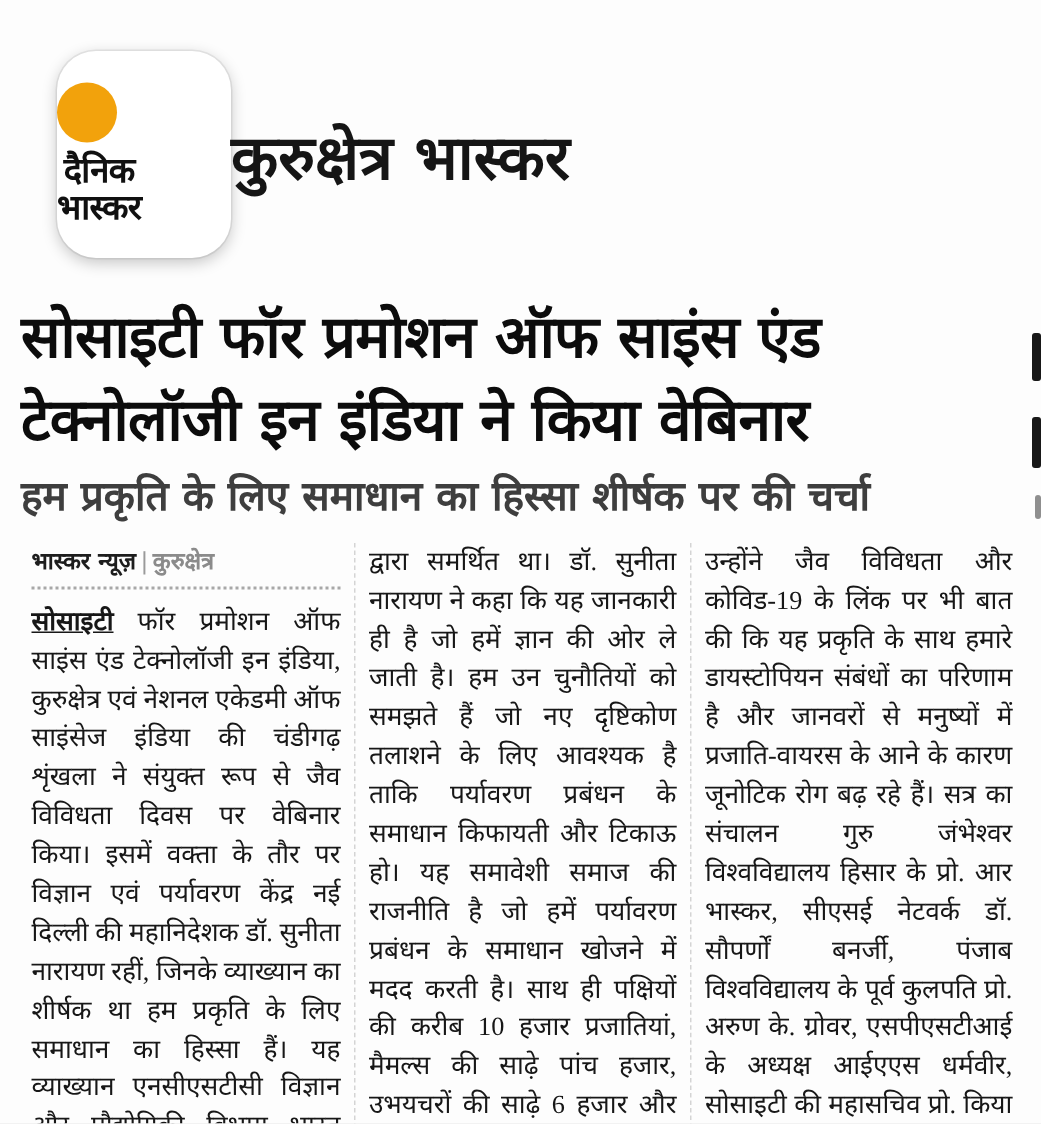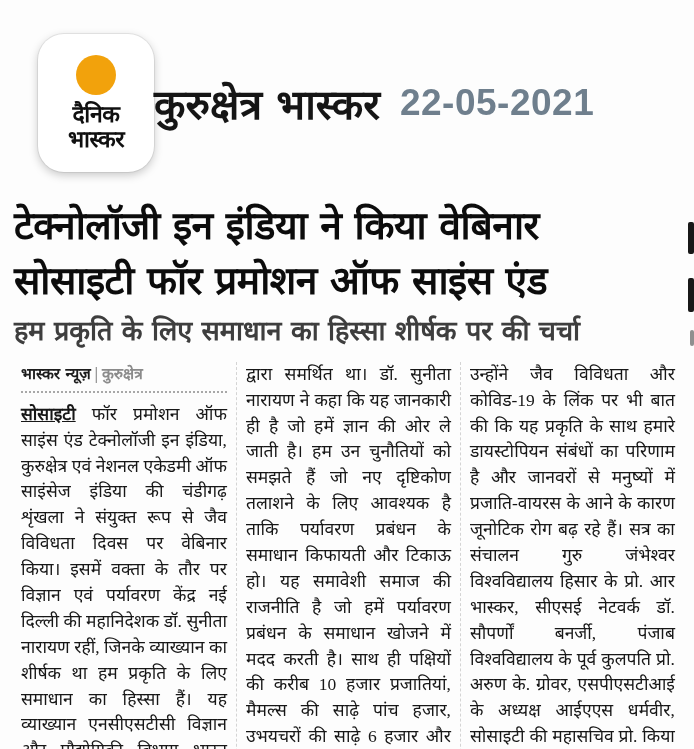--- a/index.html
+++ b/index.html
@@ -5,21 +5,21 @@
   html,body{margin:0;padding:0;background:#e9e9e9;}
   .page{
     width:694px;height:749px;background:#fdfdfd;position:relative;overflow:hidden;
     font-family:"Liberation Serif", serif;color:#161616;box-sizing:border-box;
   }
   
   .header{display:flex;align-items:center;padding:34px 24px 0 38px;}
   .logo-tile{
     width:116px;height:138px;background:#ffffff;border-radius:26px;flex:0 0 auto;
     box-shadow:0 3px 10px rgba(0,0,0,.22), 0 0 0 1px #ececec;
-    display:flex;flex-direction:column;align-items:center;justify-content:center;
+    display:flex;flex-direction:column;align-items:flex-start;justify-content:center;
   }
   .logo-sun{width:40px;height:40px;border-radius:50%;margin-bottom:7px;}
   .logo-text{
     font-family:"DejaVu Sans", sans-serif;font-weight:bold;color:#101010;
     font-size:23px;line-height:1.08;text-align:center;letter-spacing:-0.5px;
   }
   .masthead-title{
     font-family:"DejaVu Sans", sans-serif;font-weight:bold;color:#151515;
     font-size:41px;white-space:nowrap;
   }
@@ -66,26 +66,25 @@
 
   <div class="header">
     <div class="logo-tile">
       <div class="logo-sun" id="logo-sun" style="background: rgb(242, 162, 12);"></div>
       <div class="logo-text">
         <div>दैनिक</div>
         <div>भास्कर</div>
       </div>
     </div>
     <div class="masthead-title">कुरुक्षेत्र भास्कर</div>
-    <div class="masthead-date" id="masthead-date" style="color: rgb(111, 127, 141);">22-05-2021</div>
   </div>
 
   <div class="headline">
+    <div>सोसाइटी फॉर प्रमोशन ऑफ साइंस एंड</div>
     <div>टेक्नोलॉजी इन इंडिया ने किया वेबिनार</div>
-    <div>सोसाइटी फॉर प्रमोशन ऑफ साइंस एंड</div>
   </div>
 
   <div class="subheadline" id="subheadline" style="color: rgb(62, 62, 62);">हम प्रकृति के लिए समाधान का हिस्सा शीर्षक पर की चर्चा</div>
 
   <div class="article-body">
 
     <div class="col">
       <div class="byline">
         <span>भास्कर न्यूज़</span><span class="sep">|</span><span class="loc">कुरुक्षेत्र</span>
       </div>

